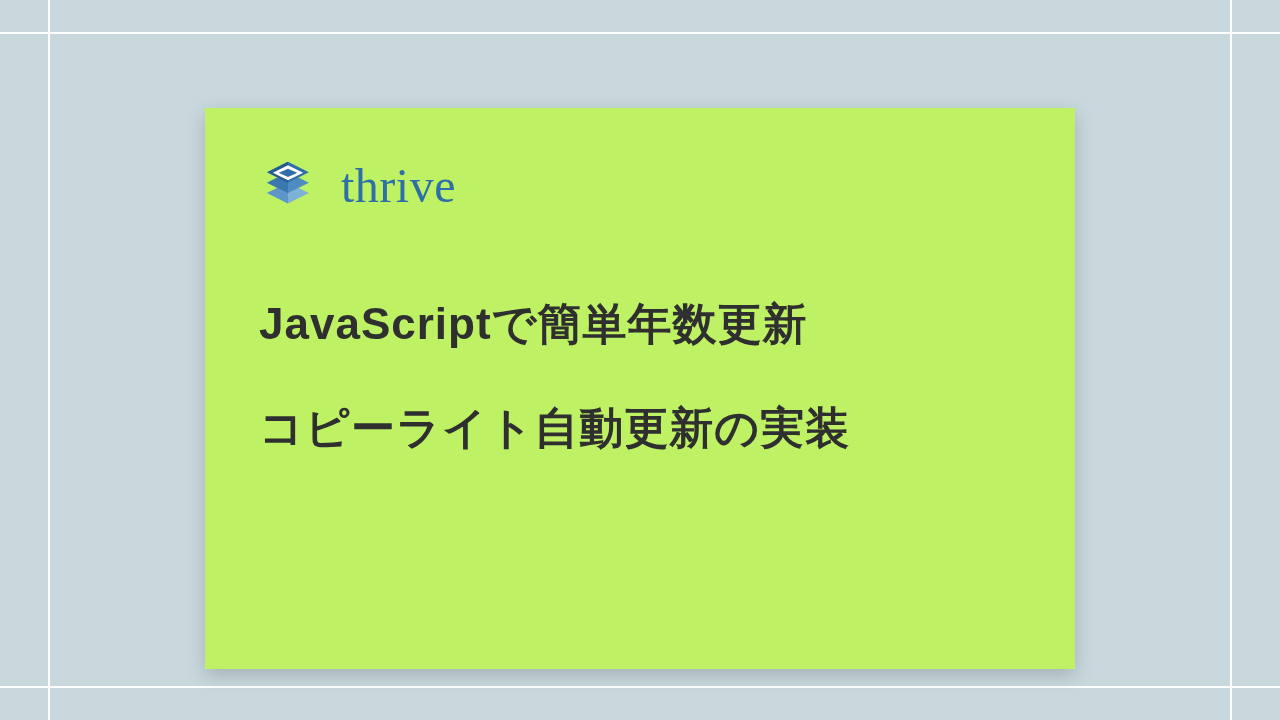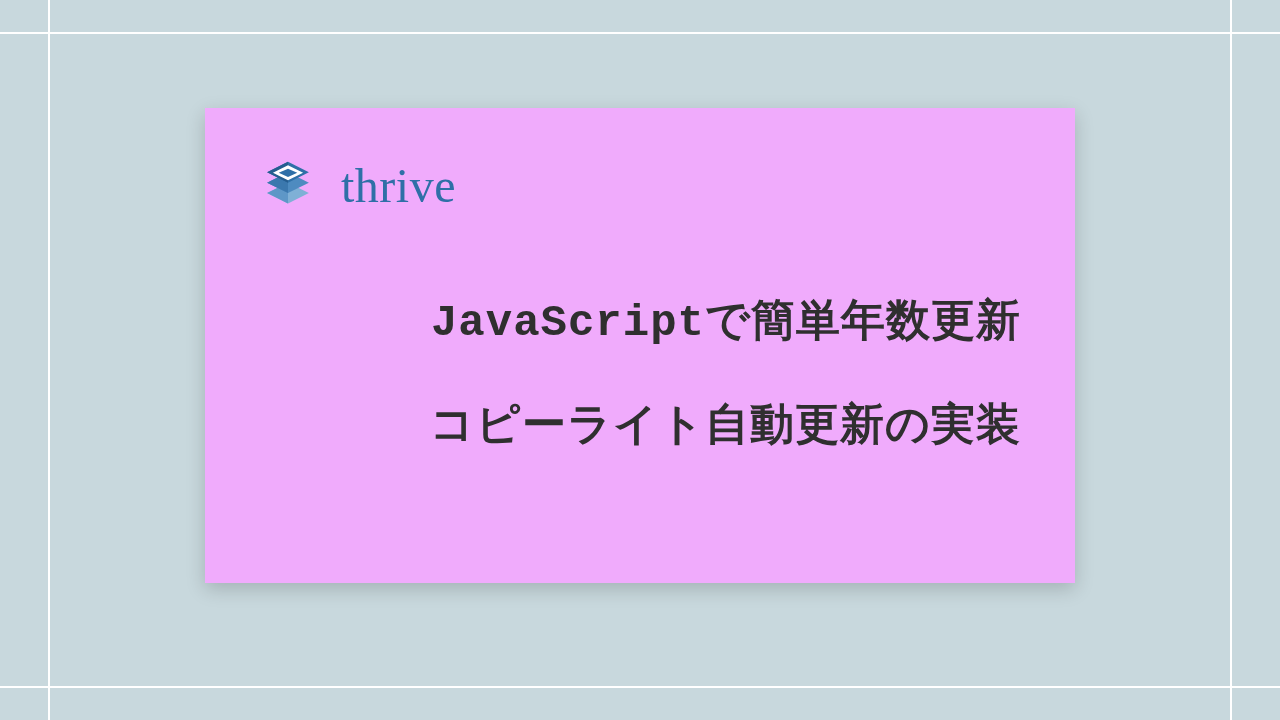--- a/index.html
+++ b/index.html
@@ -17,22 +17,22 @@
   .line-top    { top: 32px; }
   .line-bottom { bottom: 32px; }
   .line-left   { left: 48px; }
   .line-right  { right: 48px; }
 
   .card {
     position: absolute;
     left: 205px;
     top: 108px;
     width: 870px;
-    height: 475px;
-    background: #f0abfc;
+    height: 561px;
+    background: #bef264;
     box-shadow: 0 6px 18px rgba(0,0,0,0.18);
     padding: 48px 54px 40px 54px;
   }
 
   .logo-row {
     display: flex;
     align-items: center;
     gap: 24px;
   }
   .logo-icon {
@@ -42,22 +42,21 @@
   }
   .logo-text {
     font-family: Georgia, "Times New Roman", serif;
     font-size: 48px;
     color: #2f6fa7;
     letter-spacing: 0.5px;
   }
 
   .title-block {
     margin-top: 78px;
-    text-align: right;
-    font-family: Liberation Mono, monospace;
+    text-align: left;
   }
   .title-line {
     font-size: 44px;
     font-weight: 600;
     color: #2f2f2f;
     line-height: 1.45;
     margin-bottom: 40px;
     letter-spacing: 1px;
   }
   .title-line:last-child { margin-bottom: 12px; }

